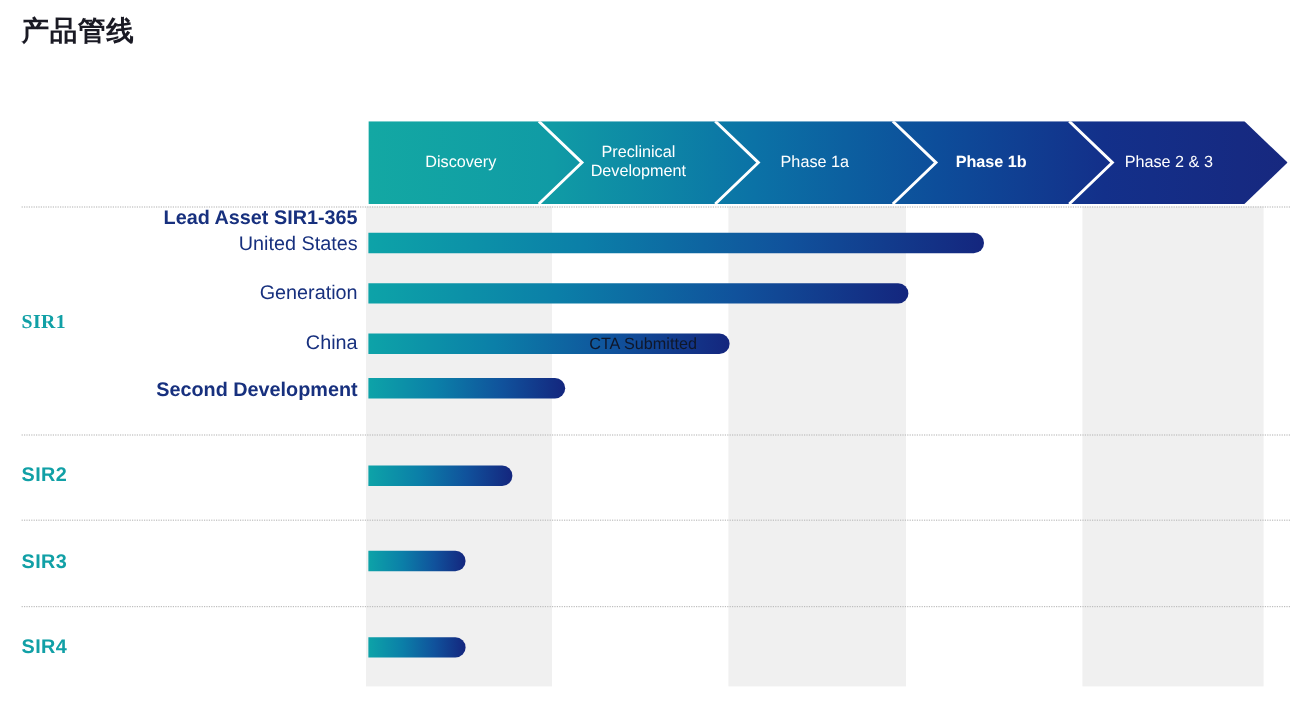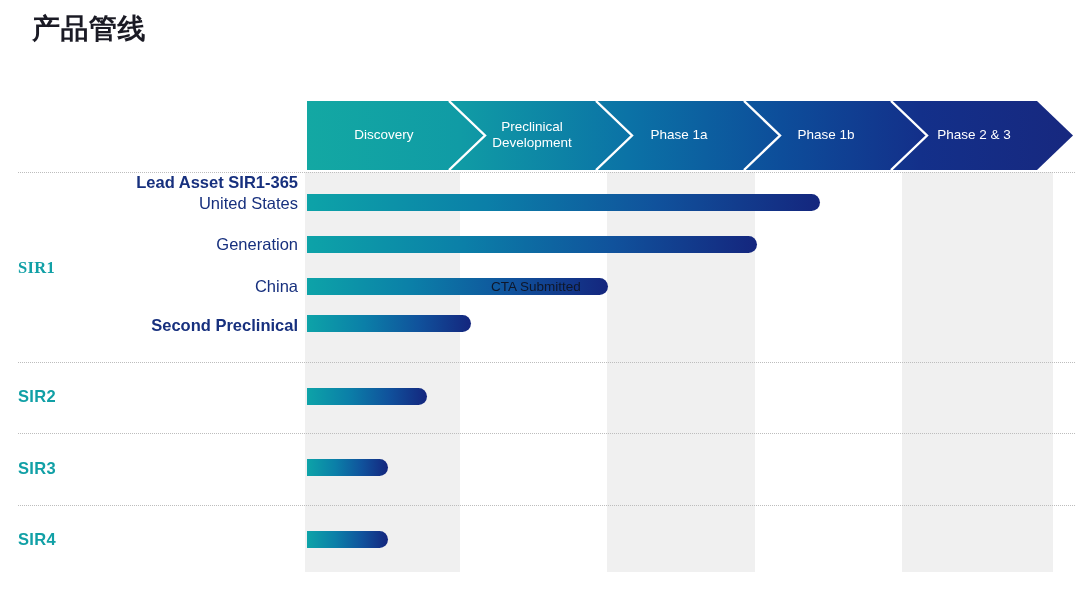--- a/index.html
+++ b/index.html
@@ -12,23 +12,23 @@
     height: 594px;
     position: relative;
     overflow: hidden;
     font-family: "Liberation Sans", "DejaVu Sans", sans-serif;
     -webkit-font-smoothing: antialiased;
   }
 
   
   #page-title {
     position: absolute;
-    left: 32px;
+    left: 18px;
     top: 10px;
-    font-size: 28px;
+    font-size: 23px;
     font-weight: bold;
     color: #1a1a24;
     letter-spacing: 0.5px;
   }
 
   
   #chart {
     position: absolute;
     left: 0;
     top: 0;
@@ -143,34 +143,34 @@
         <path d="M142,0 L178,34.5 L142,69"></path>
         <path d="M289,0 L325,34.5 L289,69"></path>
         <path d="M437,0 L473,34.5 L437,69"></path>
         <path d="M584,0 L620,34.5 L584,69"></path>
       </g>
     </svg>
     <div class="phase-label" style="left:2px;   top:26px; width:150px;">Discovery</div>
     <div class="phase-label" style="left:150px; top:18px; width:150px;">Preclinical
 Development</div>
     <div class="phase-label" style="left:297px; top:26px; width:150px;">Phase 1a</div>
-    <div class="phase-label" style="left:444px; top:26px; width:150px;">Phase 1b</div>
+    <div class="phase-label" style="left:444px; top:26px; width:150px;font-weight:bold;">Phase 1b</div>
     <div class="phase-label" style="left:592px; top:26px; width:150px;">Phase 2 &amp; 3</div>
   </div>
 
   <div class="group-label" style="top:258px;font-family:Liberation Serif, serif;">SIR1</div>
   <div class="group-label" style="top:387px;">SIR2</div>
   <div class="group-label" style="top:459px;">SIR3</div>
   <div class="group-label" style="top:530px;">SIR4</div>
 
   <div class="row-label bold" style="top:173px;margin-left:44px;">Lead Asset SIR1-365</div>
   <div class="row-label" style="top:194px;">United States</div>
   <div class="row-label" style="top:235px;">Generation</div>
   <div class="row-label" style="top:277px;">China</div>
-  <div class="row-label bold" style="top:316px;">Second Preclinical</div>
+  <div class="row-label bold" style="top:316px;">Second Development</div>
 
   <div class="bar" style="left:307px; top:194px; width:513px;"></div>
   <div class="bar" style="left:307px; top:236px; width:450px;"></div>
   <div class="bar" style="left:307px; top:278px; width:301px;"></div>
   <div class="bar-text" style="left:491px; top:278px;">CTA Submitted</div>
   <div class="bar" style="left:307px; top:315px; width:164px;"></div>
   <div class="bar" style="left:307px; top:388px; width:120px;"></div>
   <div class="bar" style="left:307px; top:459px; width:81px;"></div>
   <div class="bar" style="left:307px; top:531px; width:81px;"></div>
 

